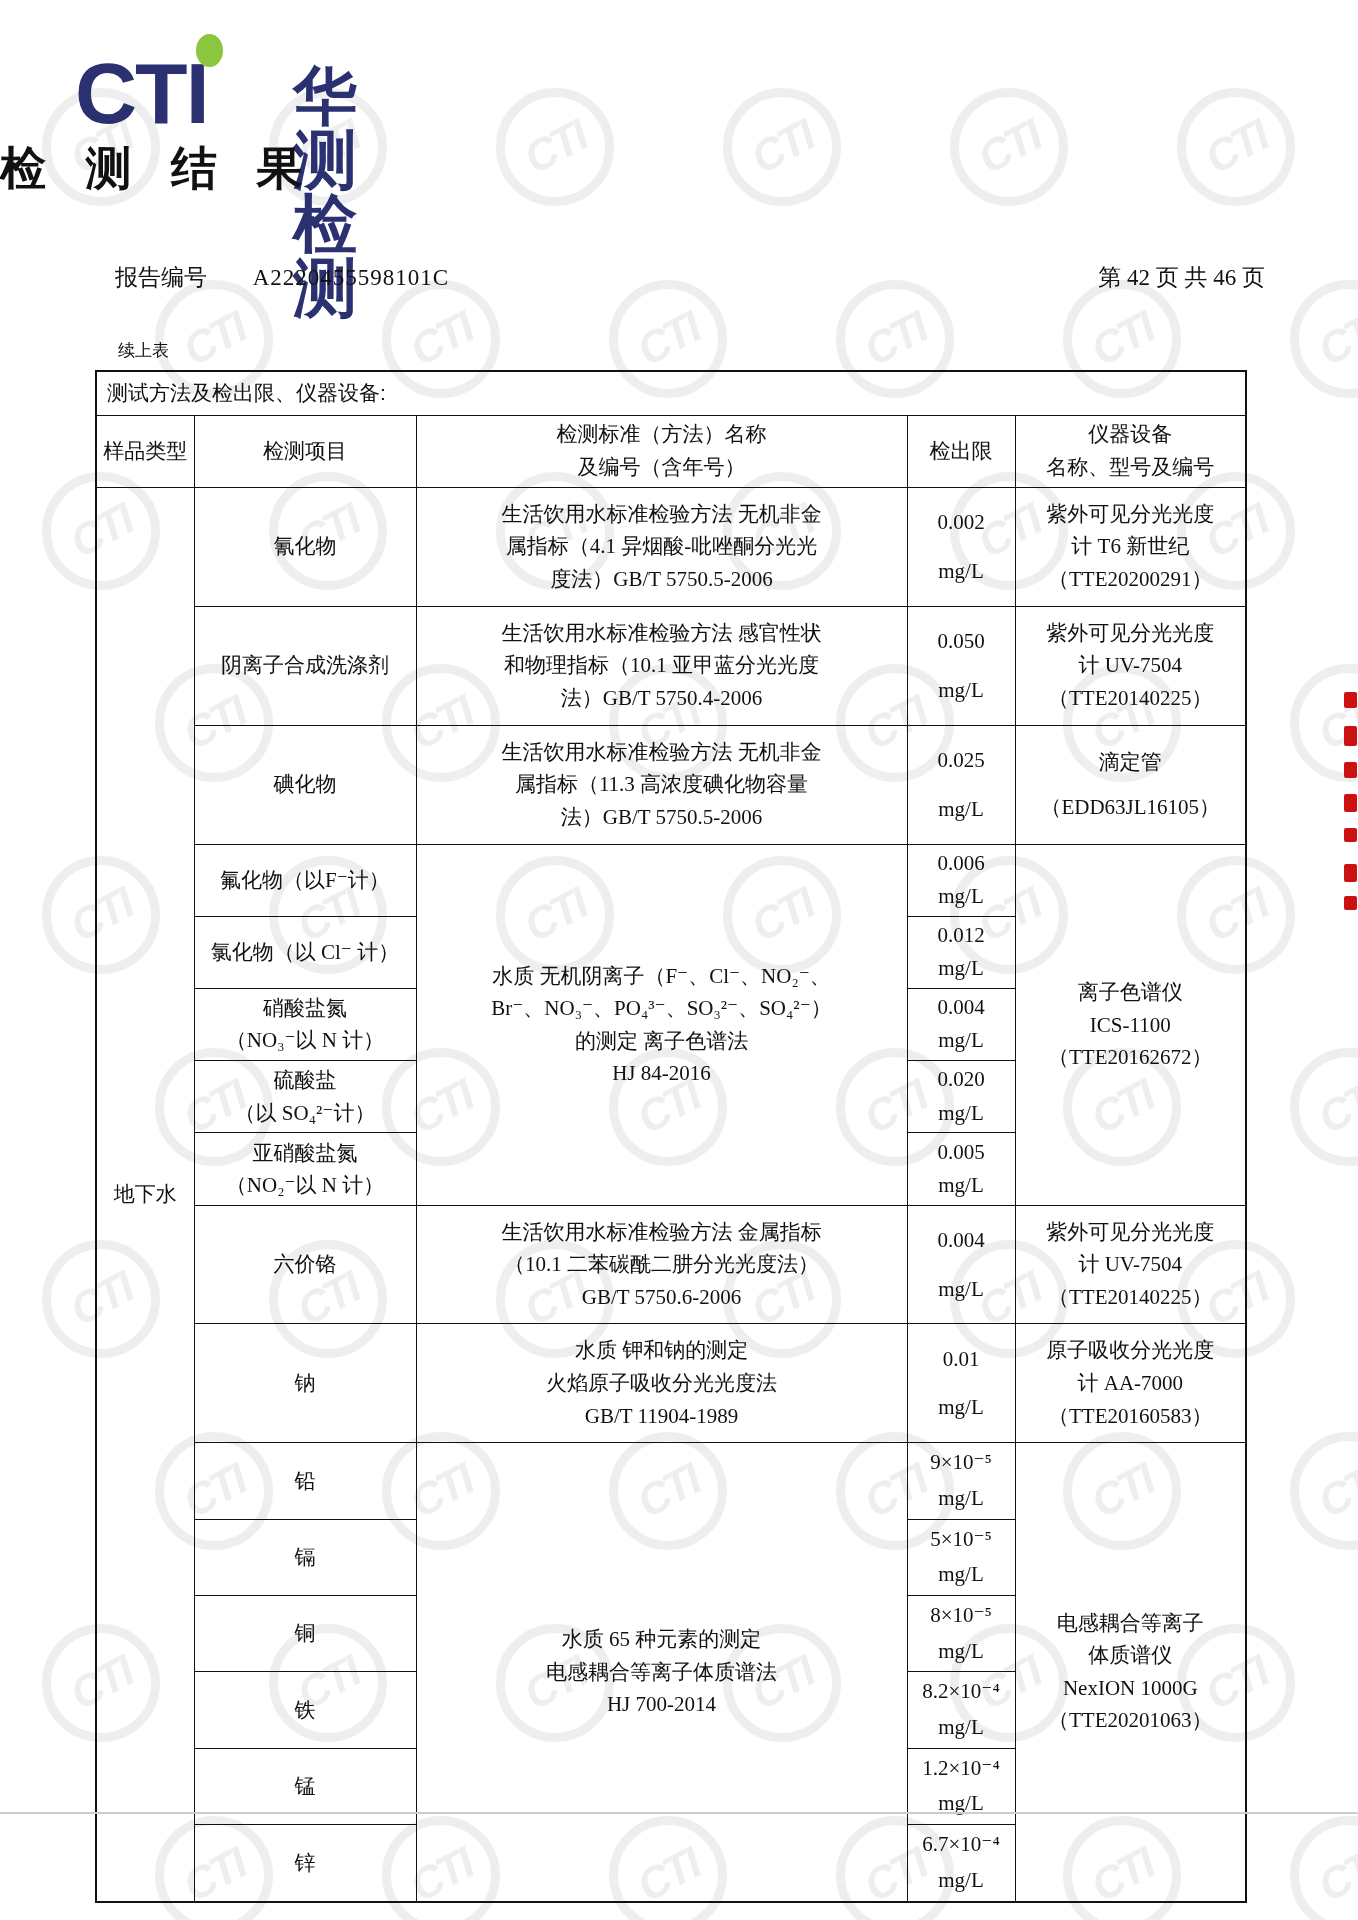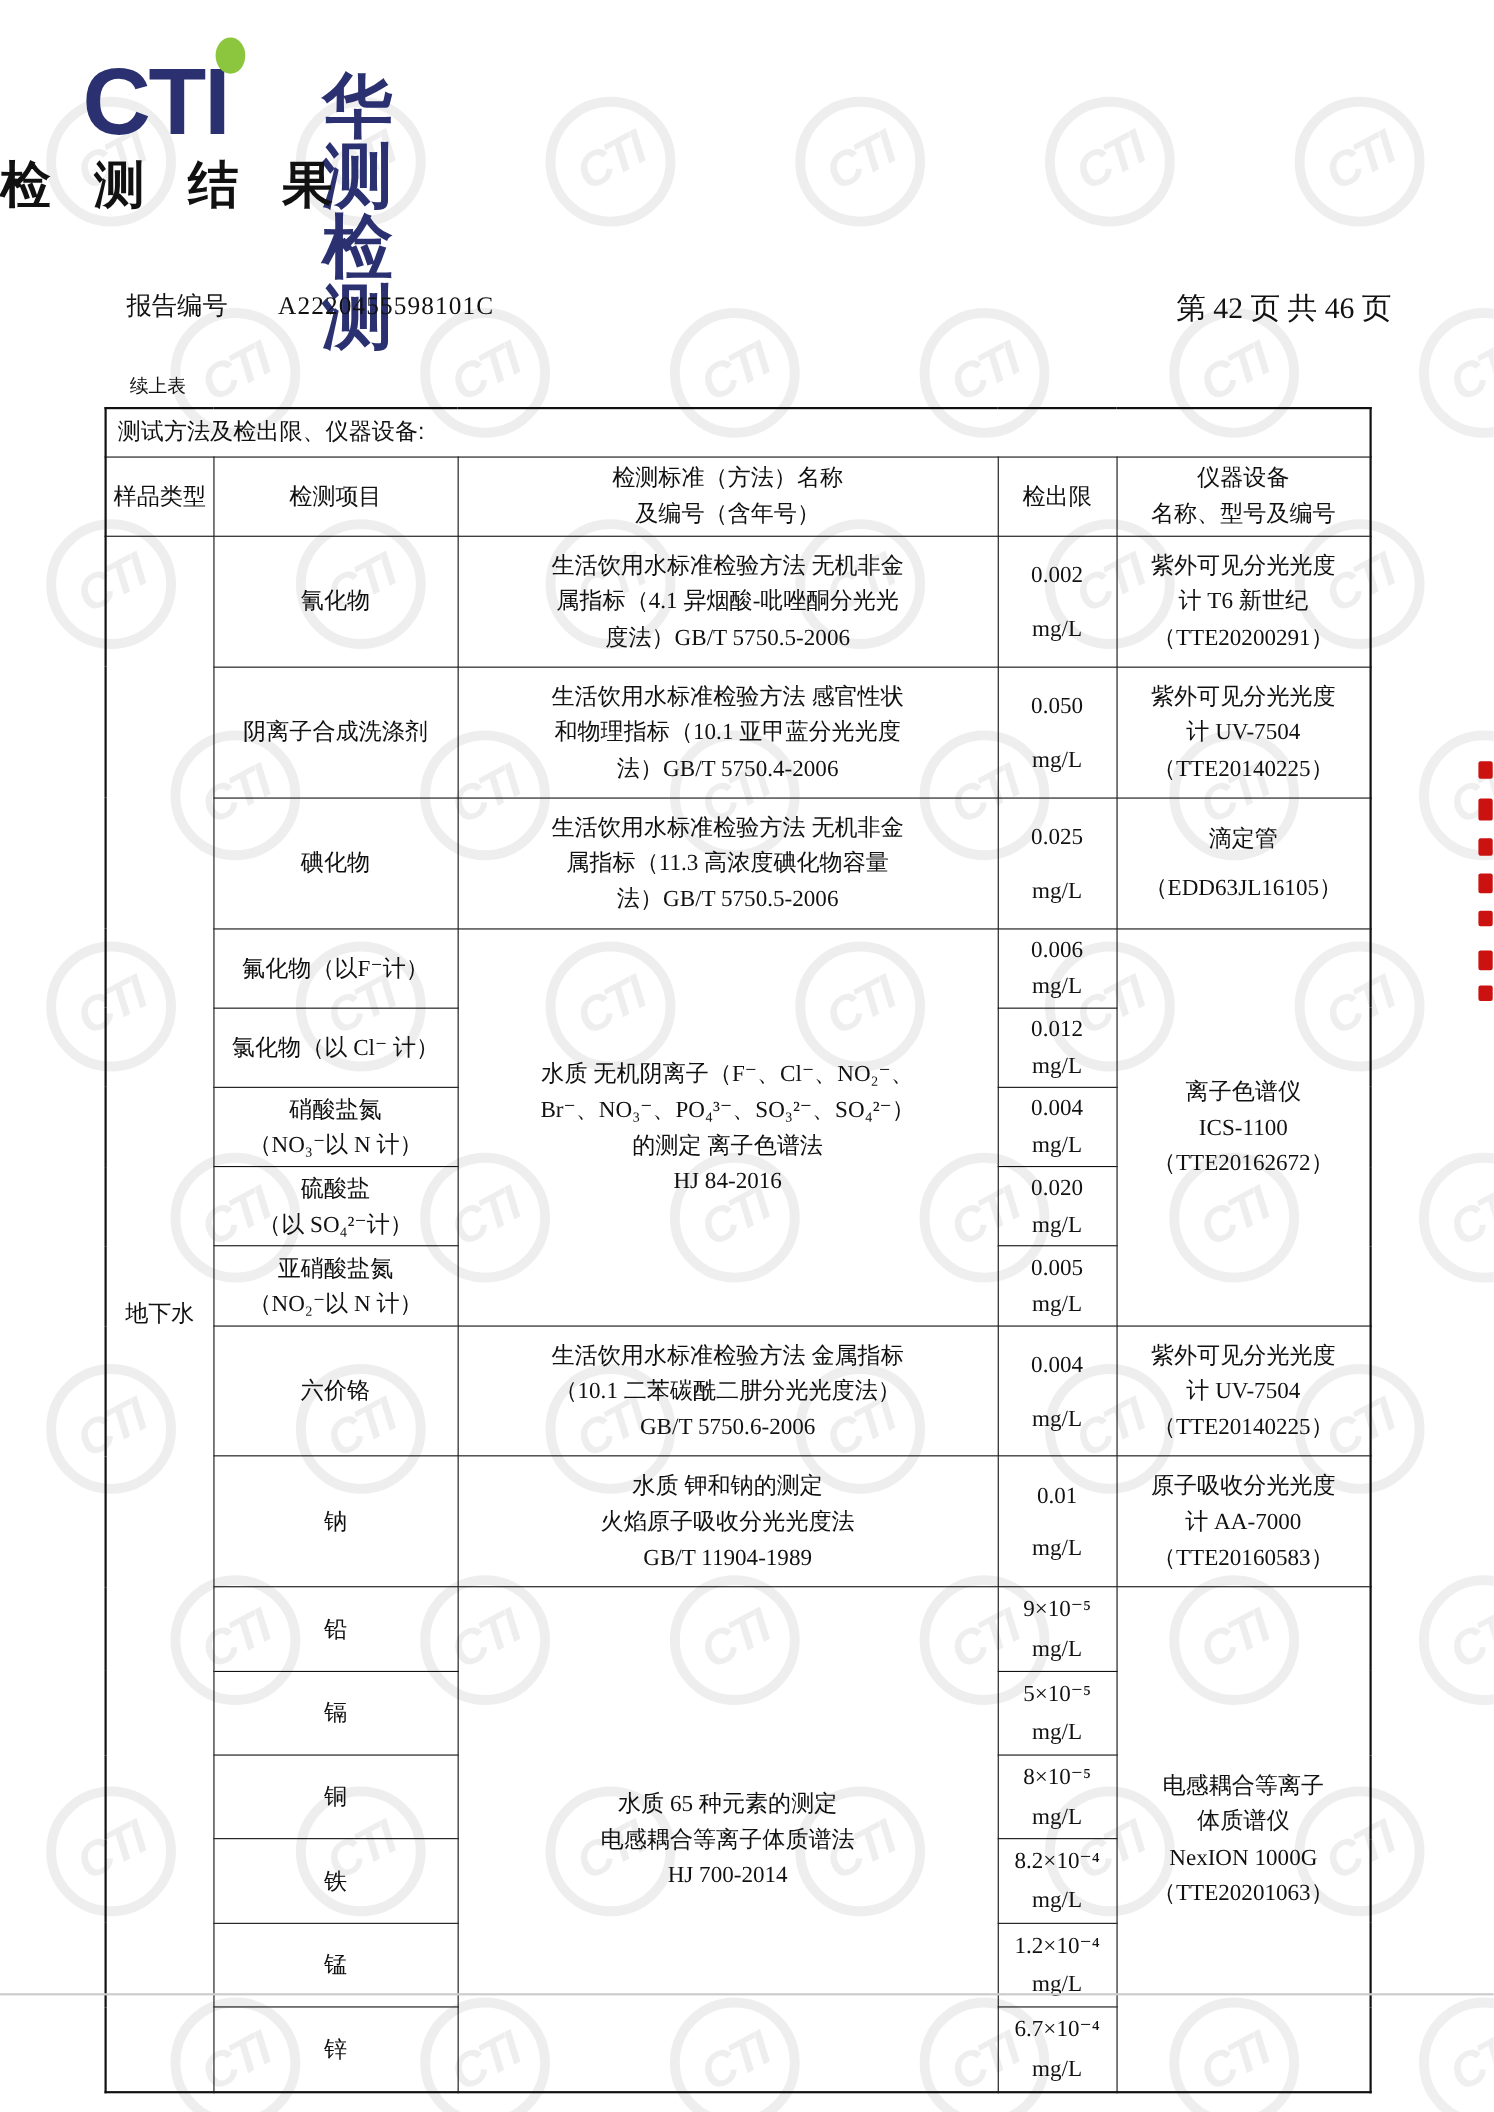--- a/index.html
+++ b/index.html
@@ -34,21 +34,21 @@
     position:absolute;left:218px;top:36px;font-family:"Liberation Sans","DejaVu Sans",sans-serif;
     font-weight:700;font-size:64px;line-height:1;color:var(--navy);letter-spacing:4px;
   }
   .doc-title{
     position:absolute;left:0;top:138px;width:1358px;text-align:left;
     font-size:46px;font-weight:600;letter-spacing:14px;
   }
   .report-row{position:absolute;left:115px;top:262px;width:1150px;font-size:23px;}
   .report-label{display:inline-block;}
   .report-no{display:inline-block;margin-left:40px;letter-spacing:1px;text-align:right;}
-  .page-info{position:absolute;right:0;top:0;font-size:27px;}
+  .page-info{position:absolute;right:0;top:0;font-size:23px;}
   .continued{position:absolute;left:118px;top:339px;font-size:17px;}
   
   table.main{
     position:absolute;left:95px;top:370px;width:1150px;
     border-collapse:collapse;table-layout:fixed;background:transparent;
   }
   table.main td,table.main th{
     border:1.5px solid var(--ink);text-align:center;vertical-align:middle;
     font-size:21px;font-weight:normal;white-space:pre-line;line-height:1.55;
     padding:2px 6px;overflow:hidden;

